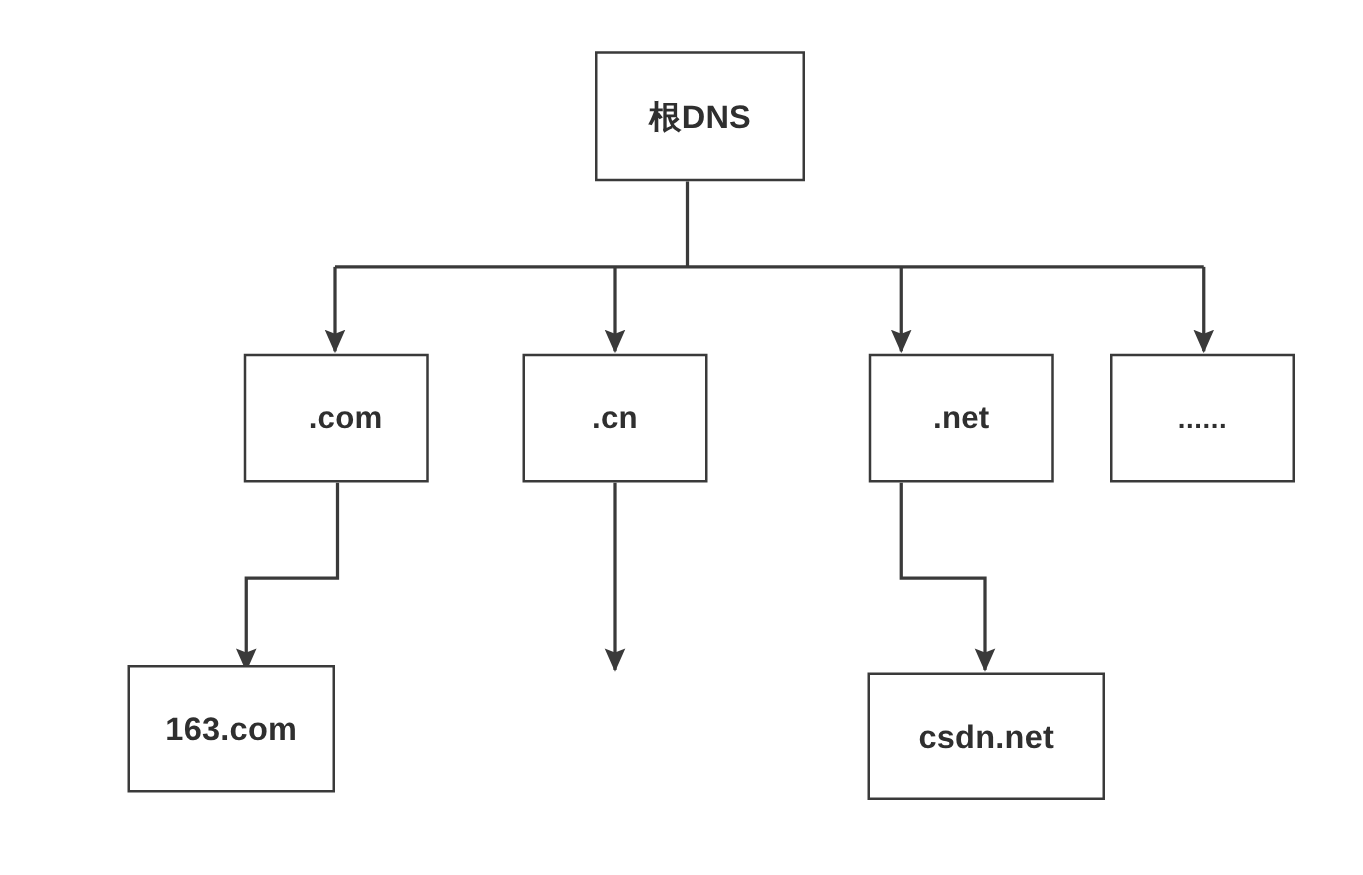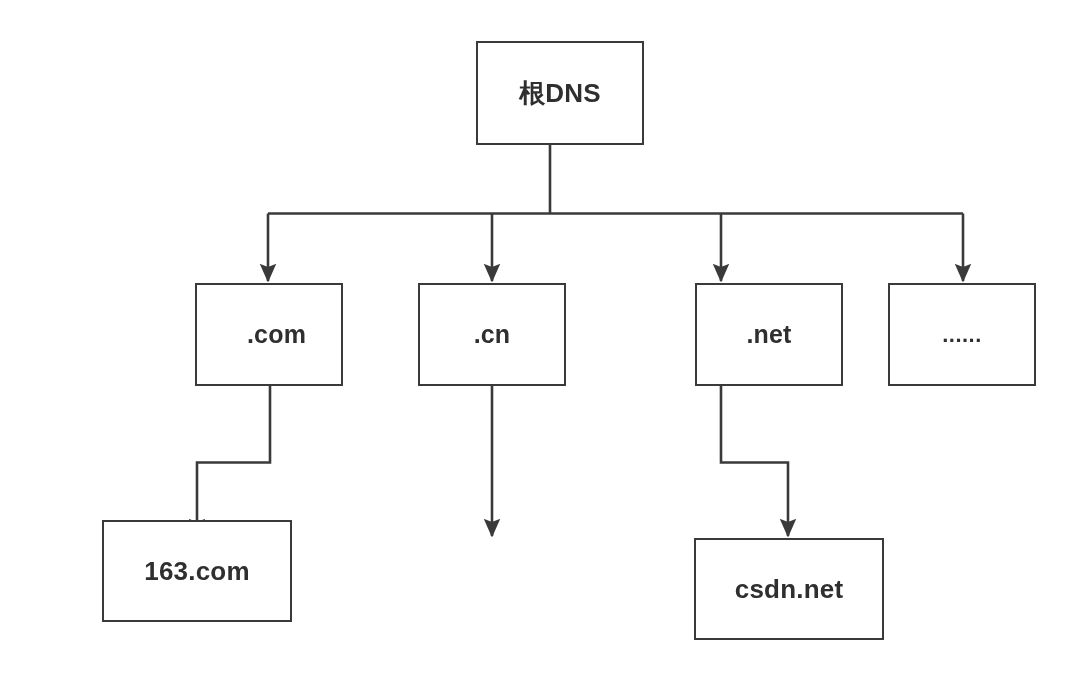--- a/index.html
+++ b/index.html
@@ -99,21 +99,21 @@
   </div>
 
   <div class="node-box" style="left:647px; top:283px; width:148px; height:103px;margin-left:48px;">
     <span class="node-label">.net</span>
   </div>
 
   <div class="node-box" style="left:888px; top:283px; width:148px; height:103px;">
     <span class="node-label ellipsis-label">......</span>
   </div>
 
-  <div class="node-box" style="left:102px; top:520px; width:190px; height:102px;">
+  <div class="node-box" style="left:102px; top:532px; width:166px; height:102px;">
     <span class="node-label leaf-label">163.com</span>
   </div>
 
 
   <div class="node-box" style="left:694px; top:538px; width:190px; height:102px;">
     <span class="node-label leaf-label">csdn.net</span>
   </div>
 
 </div>
 

